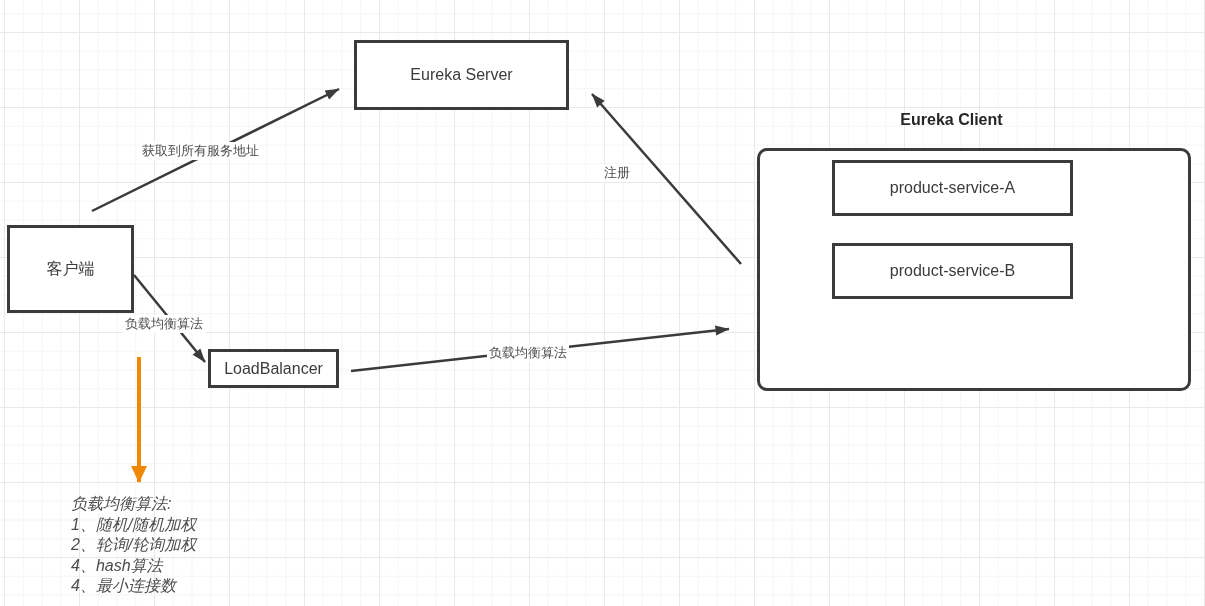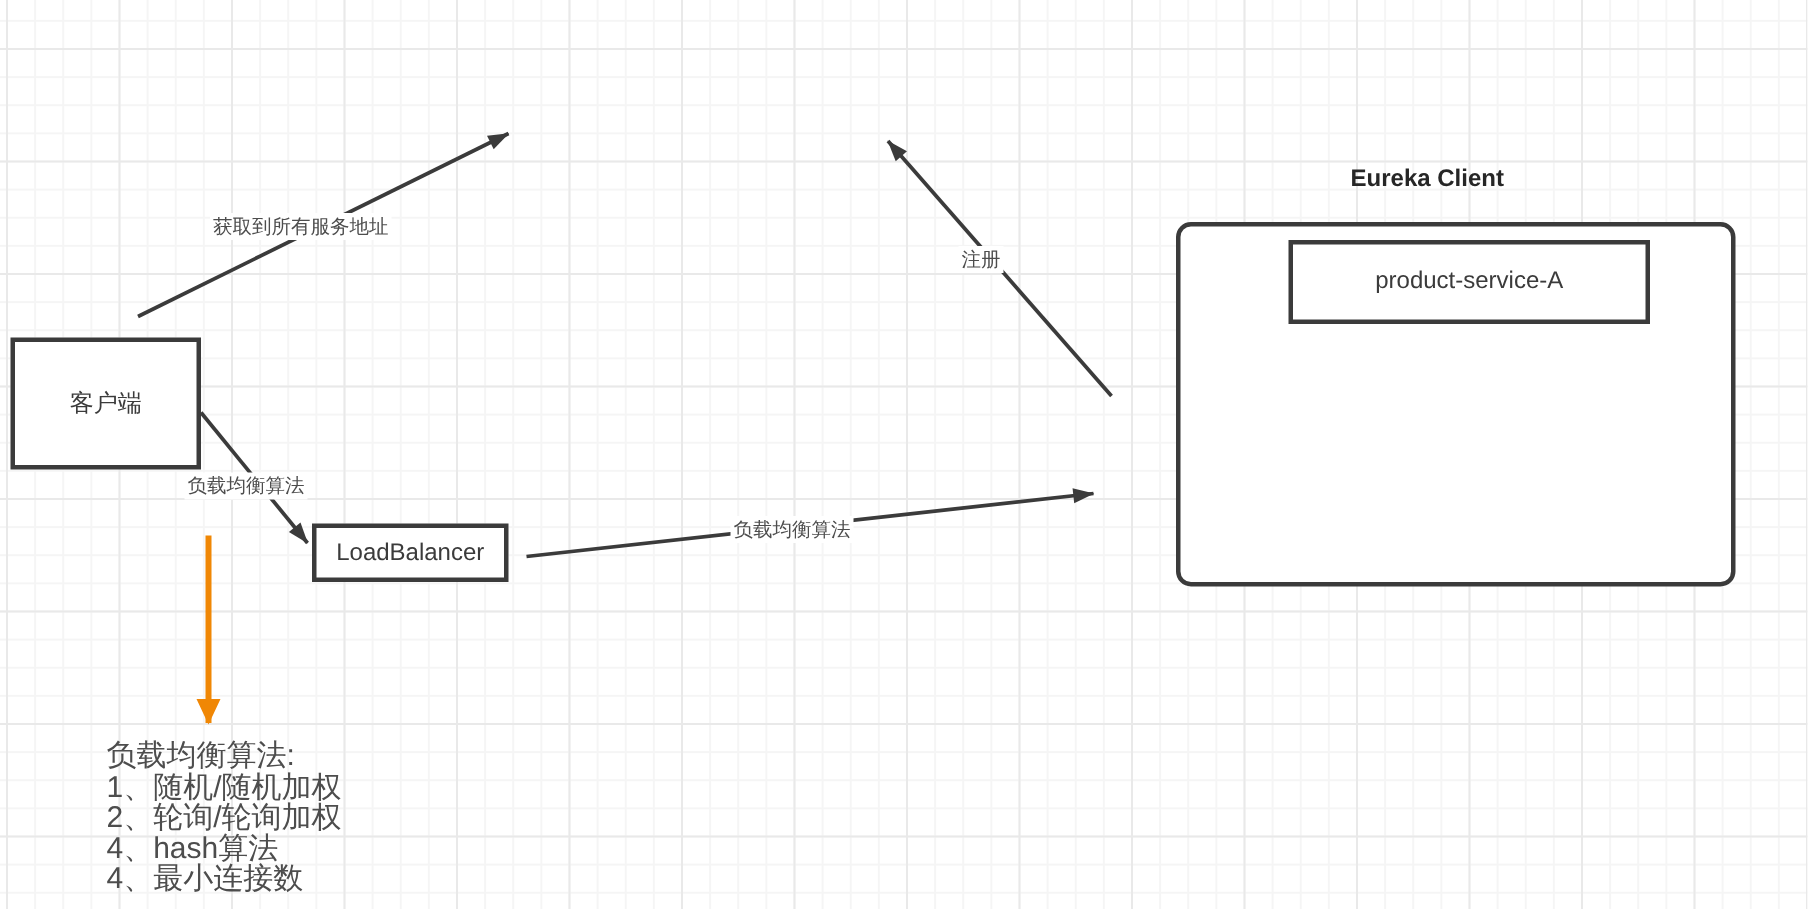--- a/index.html
+++ b/index.html
@@ -36,21 +36,21 @@
     position:absolute;text-align:center;
     font-size:16px;font-weight:bold;color:#262626;white-space:nowrap;
   }
   .edge-label{
     position:absolute;
     font-size:13px;color:#4d4d4d;
     background:#ffffff;padding:0 2px;line-height:18px;white-space:nowrap;
   }
   .note{
     position:absolute;
-    font-size:20px;color:#4d4d4d;line-height:20.5px;white-space:nowrap;
+    font-size:16px;color:#4d4d4d;line-height:20.5px;white-space:nowrap;font-style:italic;
   }
 </style>
 </head>
 <body>
 
 <div class="canvas">
 
   <svg class="edges" width="1205" height="606" viewBox="0 0 1205 606">
     <defs>
       <marker id="arrow-dark" markerUnits="userSpaceOnUse" markerWidth="17" markerHeight="13" refX="15" refY="6.5" orient="auto">
@@ -60,39 +60,45 @@
         <path d="M1,1 L18,9 L1,17 Z" fill="#f08705"></path>
       </marker>
     </defs>
     <line x1="92" y1="211" x2="339" y2="89" stroke="#3b3b3b" stroke-width="2.5" marker-end="url(#arrow-dark)"></line>
     <line x1="741" y1="264" x2="592" y2="94" stroke="#3b3b3b" stroke-width="2.5" marker-end="url(#arrow-dark)"></line>
     <line x1="134" y1="275" x2="205" y2="362" stroke="#3b3b3b" stroke-width="2.5" marker-end="url(#arrow-dark)"></line>
     <line x1="351" y1="371" x2="729" y2="329" stroke="#3b3b3b" stroke-width="2.5" marker-end="url(#arrow-dark)"></line>
     <line x1="139" y1="357" x2="139" y2="482" stroke="#f08705" stroke-width="4" marker-end="url(#arrow-orange)"></line>
   </svg>
 
+  <div class="node" style="left:354px;top:40px;width:215px;height:70px;">
+    <span>Eureka Server</span>
+  </div>
 
   <div class="node" style="left:208px;top:349px;width:131px;height:39px;">
     <span>LoadBalancer</span>
   </div>
 
   <div class="node" style="left:7px;top:225px;width:127px;height:88px;">
     <span>客户端</span>
   </div>
 
   <div class="group-title" style="left:757px;top:111px;width:389px;">Eureka Client</div>
 
-  <div class="group" style="left:784px;top:148px;width:373px;height:243px;">
+  <div class="group" style="left:757px;top:148px;width:434px;height:243px;">
     <div class="node" style="left:72px;top:9px;width:241px;height:56px;">
       <span>product-service-A</span>
+    </div>
+    <div class="node" style="left:72px;top:92px;width:241px;height:56px;">
+      <span>product-service-B</span>
     </div>
   </div>
 
   <div class="edge-label" style="left:140px;top:142px;">获取到所有服务地址</div>
-  <div class="edge-label" style="left:639px;top:164px;text-align:center;">注册</div>
+  <div class="edge-label" style="left:602px;top:164px;text-align:center;">注册</div>
   <div class="edge-label" style="left:123px;top:315px;text-align:right;">负载均衡算法</div>
   <div class="edge-label" style="left:487px;top:344px;">负载均衡算法</div>
 
   <div class="note" style="left:71px;top:494px;">
     <div>负载均衡算法:</div>
     <div>1、随机/随机加权</div>
     <div>2、轮询/轮询加权</div>
     <div>4、hash算法</div>
     <div>4、最小连接数</div>
   </div>

